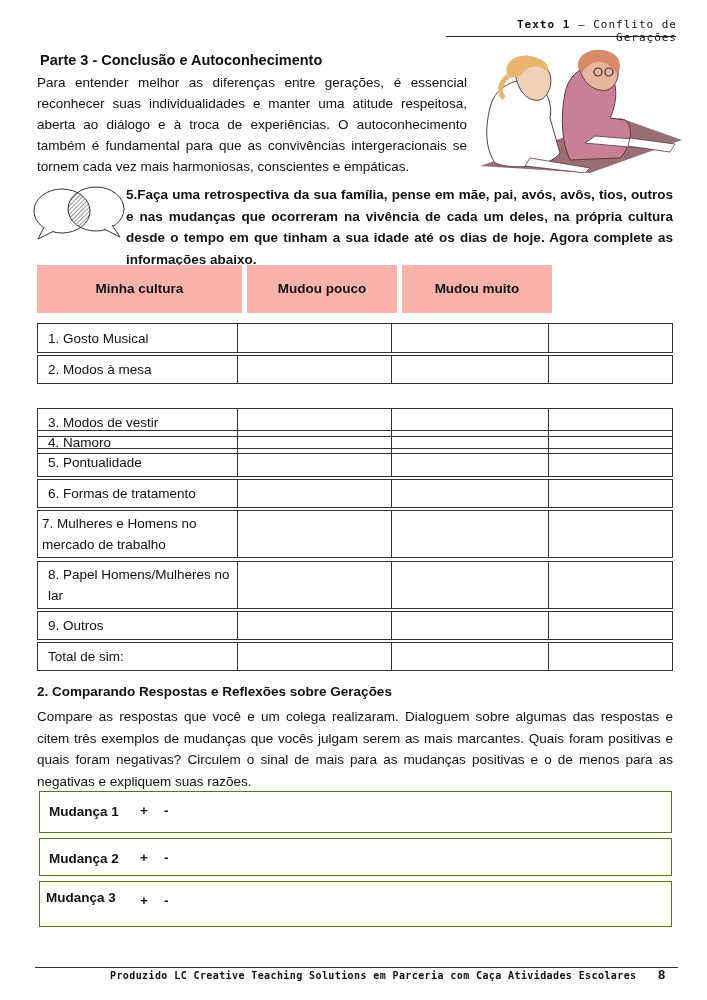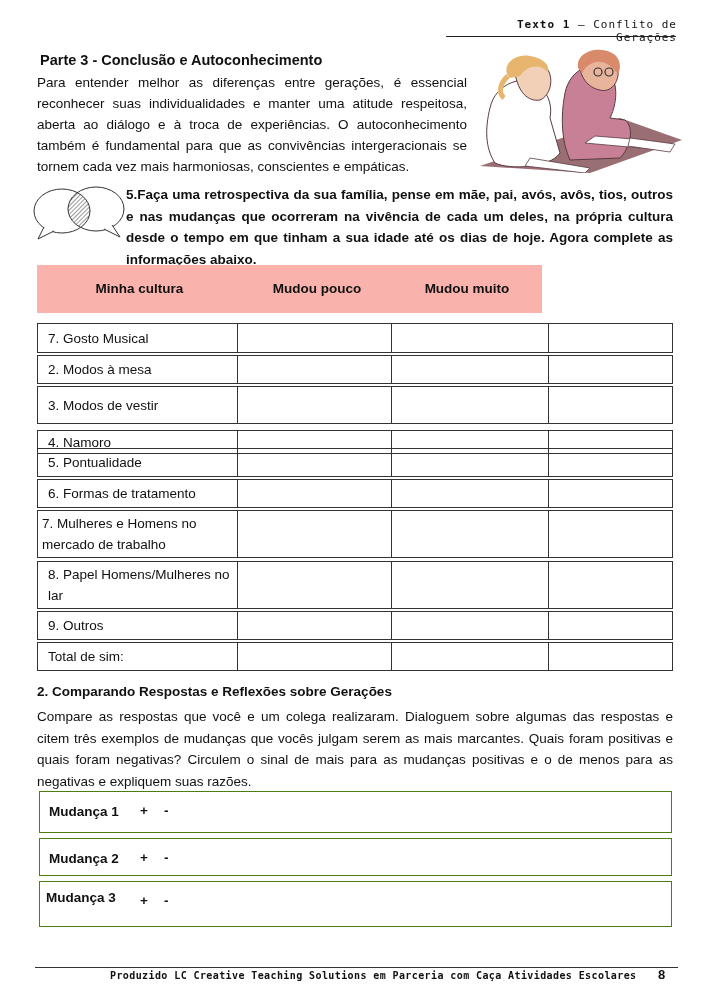--- a/index.html
+++ b/index.html
@@ -5,21 +5,21 @@
   html, body { margin:0; padding:0; background:#ffffff; }
   body { width:707px; height:1000px; position:relative; overflow:hidden; font-family:"Liberation Sans", sans-serif; color:#111; }
   .header { position:absolute; top:18px; left:445px; right:30px; font-family:"DejaVu Sans Mono", monospace; font-size:11px; letter-spacing:1px; text-align:right; }
   .header b { font-weight:bold;margin-left:44px; }
   .header-rule { position:absolute; top:36px; left:446px; width:230px; height:1px; background:#222; }
   .part-title { position:absolute; top:52px; left:40px; font-size:14.5px; font-weight:bold; }
   .intro { position:absolute; top:72px; left:37px; width:430px; font-size:13.5px; line-height:21px; text-align:justify; }
   .illustration { position:absolute; top:48px; left:470px; width:215px; height:125px; }
   .bubbles { position:absolute; top:183px; left:32px; width:95px; height:65px; }
   .q1 { position:absolute; top:184px; left:126px; width:547px; font-size:13.5px; font-weight:bold; line-height:21.5px; text-align:justify; }
-  .thead { position:absolute; top:265px; left:37px; width:636px; height:48px; display:flex; }
+  .thead { position:absolute; top:265px; left:37px; width:636px; height:48px; display:flex; gap:5px; }
   .thead div { background:#f9b3ac; display:flex; align-items:center; justify-content:center; text-align:center; font-weight:bold; font-size:13.5px; line-height:20px; }
   .row { position:absolute; left:37px; width:636px; border:1px solid #333; display:flex; box-sizing:border-box; }
   .row .c0 { width:200px; border-right:1px solid #333; padding-left:10px; font-size:13.5px; line-height:21px; box-sizing:border-box; display:flex; align-items:center; }
   .row .c1 { width:154px; border-right:1px solid #333; box-sizing:border-box; }
   .row .c2 { width:157px; border-right:1px solid #333; box-sizing:border-box; }
   .row .c3 { flex:1; }
   .s2-title { position:absolute; top:684px; left:37px; font-size:13.5px; font-weight:bold; }
   .s2-body { position:absolute; top:706px; left:37px; width:636px; font-size:13.5px; line-height:21.5px; text-align:justify; }
   .mbox { position:absolute; left:39px; width:633px; border:1px solid #4d7c0f; box-sizing:border-box; font-weight:bold; font-size:13.5px; }
   .mbox .lbl { position:absolute; left:9px; top:12px; }
@@ -74,32 +74,32 @@
 
 <div class="q1">5.Faça uma retrospectiva da sua família, pense em mãe, pai, avós, avôs, tios, outros e nas mudanças que ocorreram na vivência de cada um deles, na própria cultura desde o tempo em que tinham a sua idade até os dias de hoje. Agora complete as informações abaixo.</div>
 
 <div class="thead">
   <div style="width:205px">Minha cultura</div>
   <div style="width:150px">Mudou pouco</div>
   <div style="width:150px">Mudou muito</div>
 </div>
 
 <div class="row" style="top:323px;height:30px">
-  <div class="c0"> 7. Gosto Musical</div>
+  <div class="c0"> 1. Gosto Musical</div>
   <div class="c1"></div>
   <div class="c2"></div>
   <div class="c3"></div>
 </div>
 <div class="row" style="top:355px;height:29px">
   <div class="c0">2. Modos à mesa</div>
   <div class="c1"></div>
   <div class="c2"></div>
   <div class="c3"></div>
 </div>
-<div class="row" style="top:386px;height:38px">
+<div class="row" style="top:408px;height:29px">
   <div class="c0">3. Modos de vestir</div>
   <div class="c1"></div>
   <div class="c2"></div>
   <div class="c3"></div>
 </div>
 <div class="row" style="top:430px;height:24px">
   <div class="c0">4. Namoro</div>
   <div class="c1"></div>
   <div class="c2"></div>
   <div class="c3"></div>

